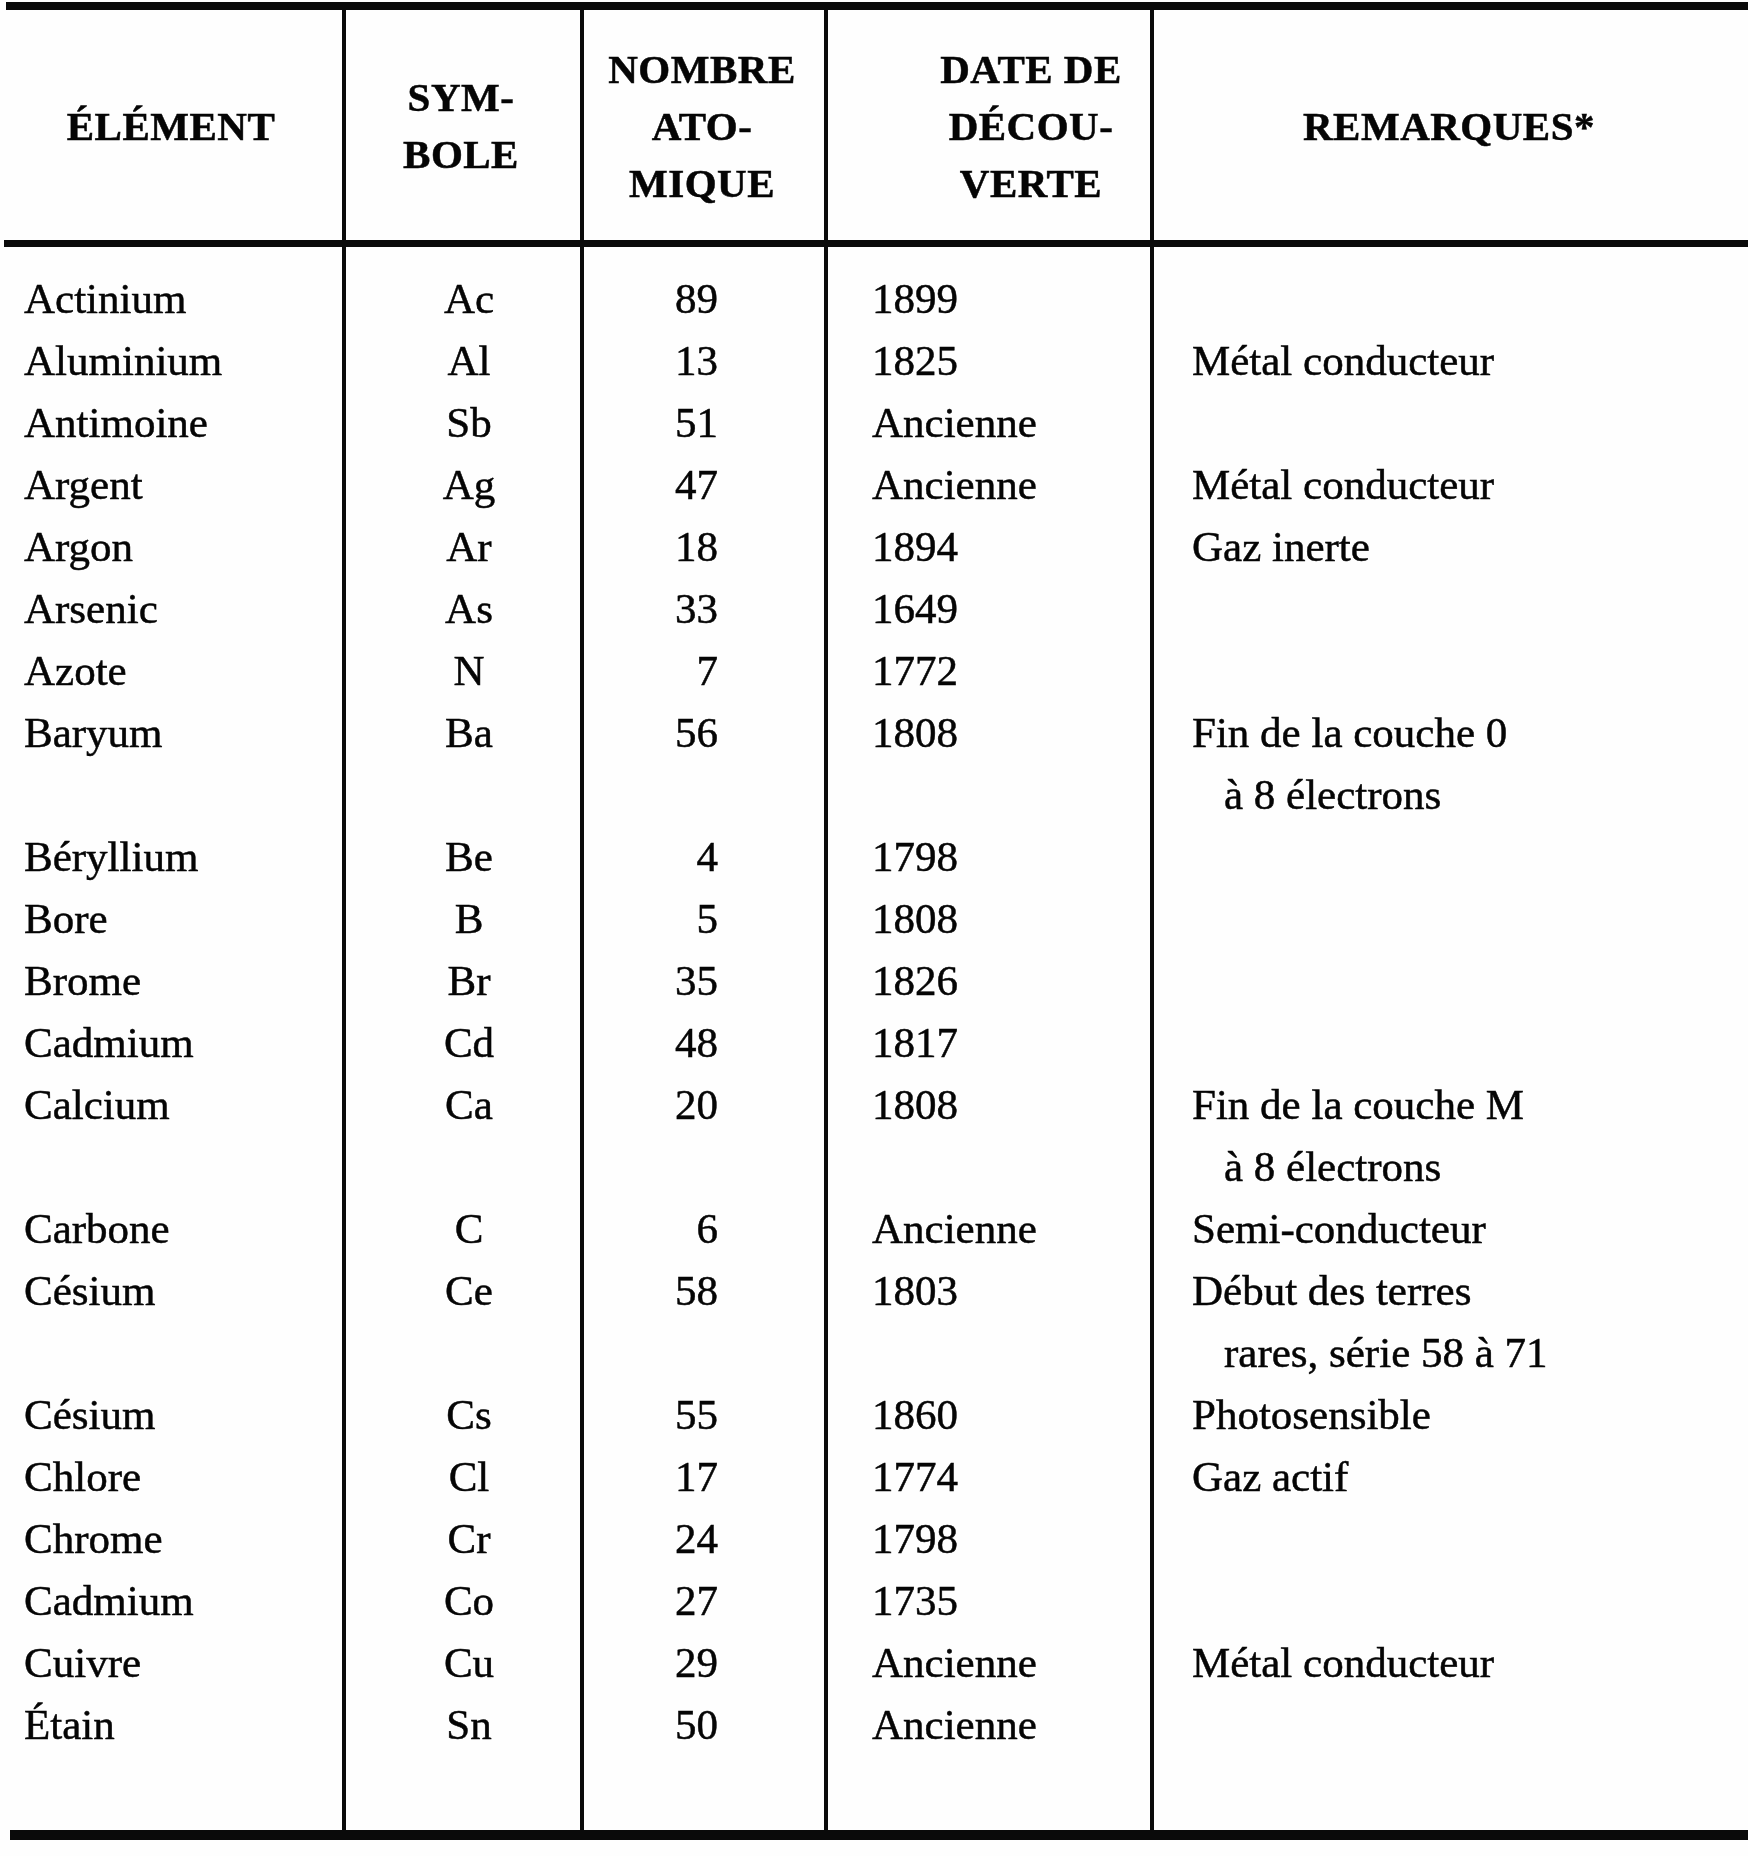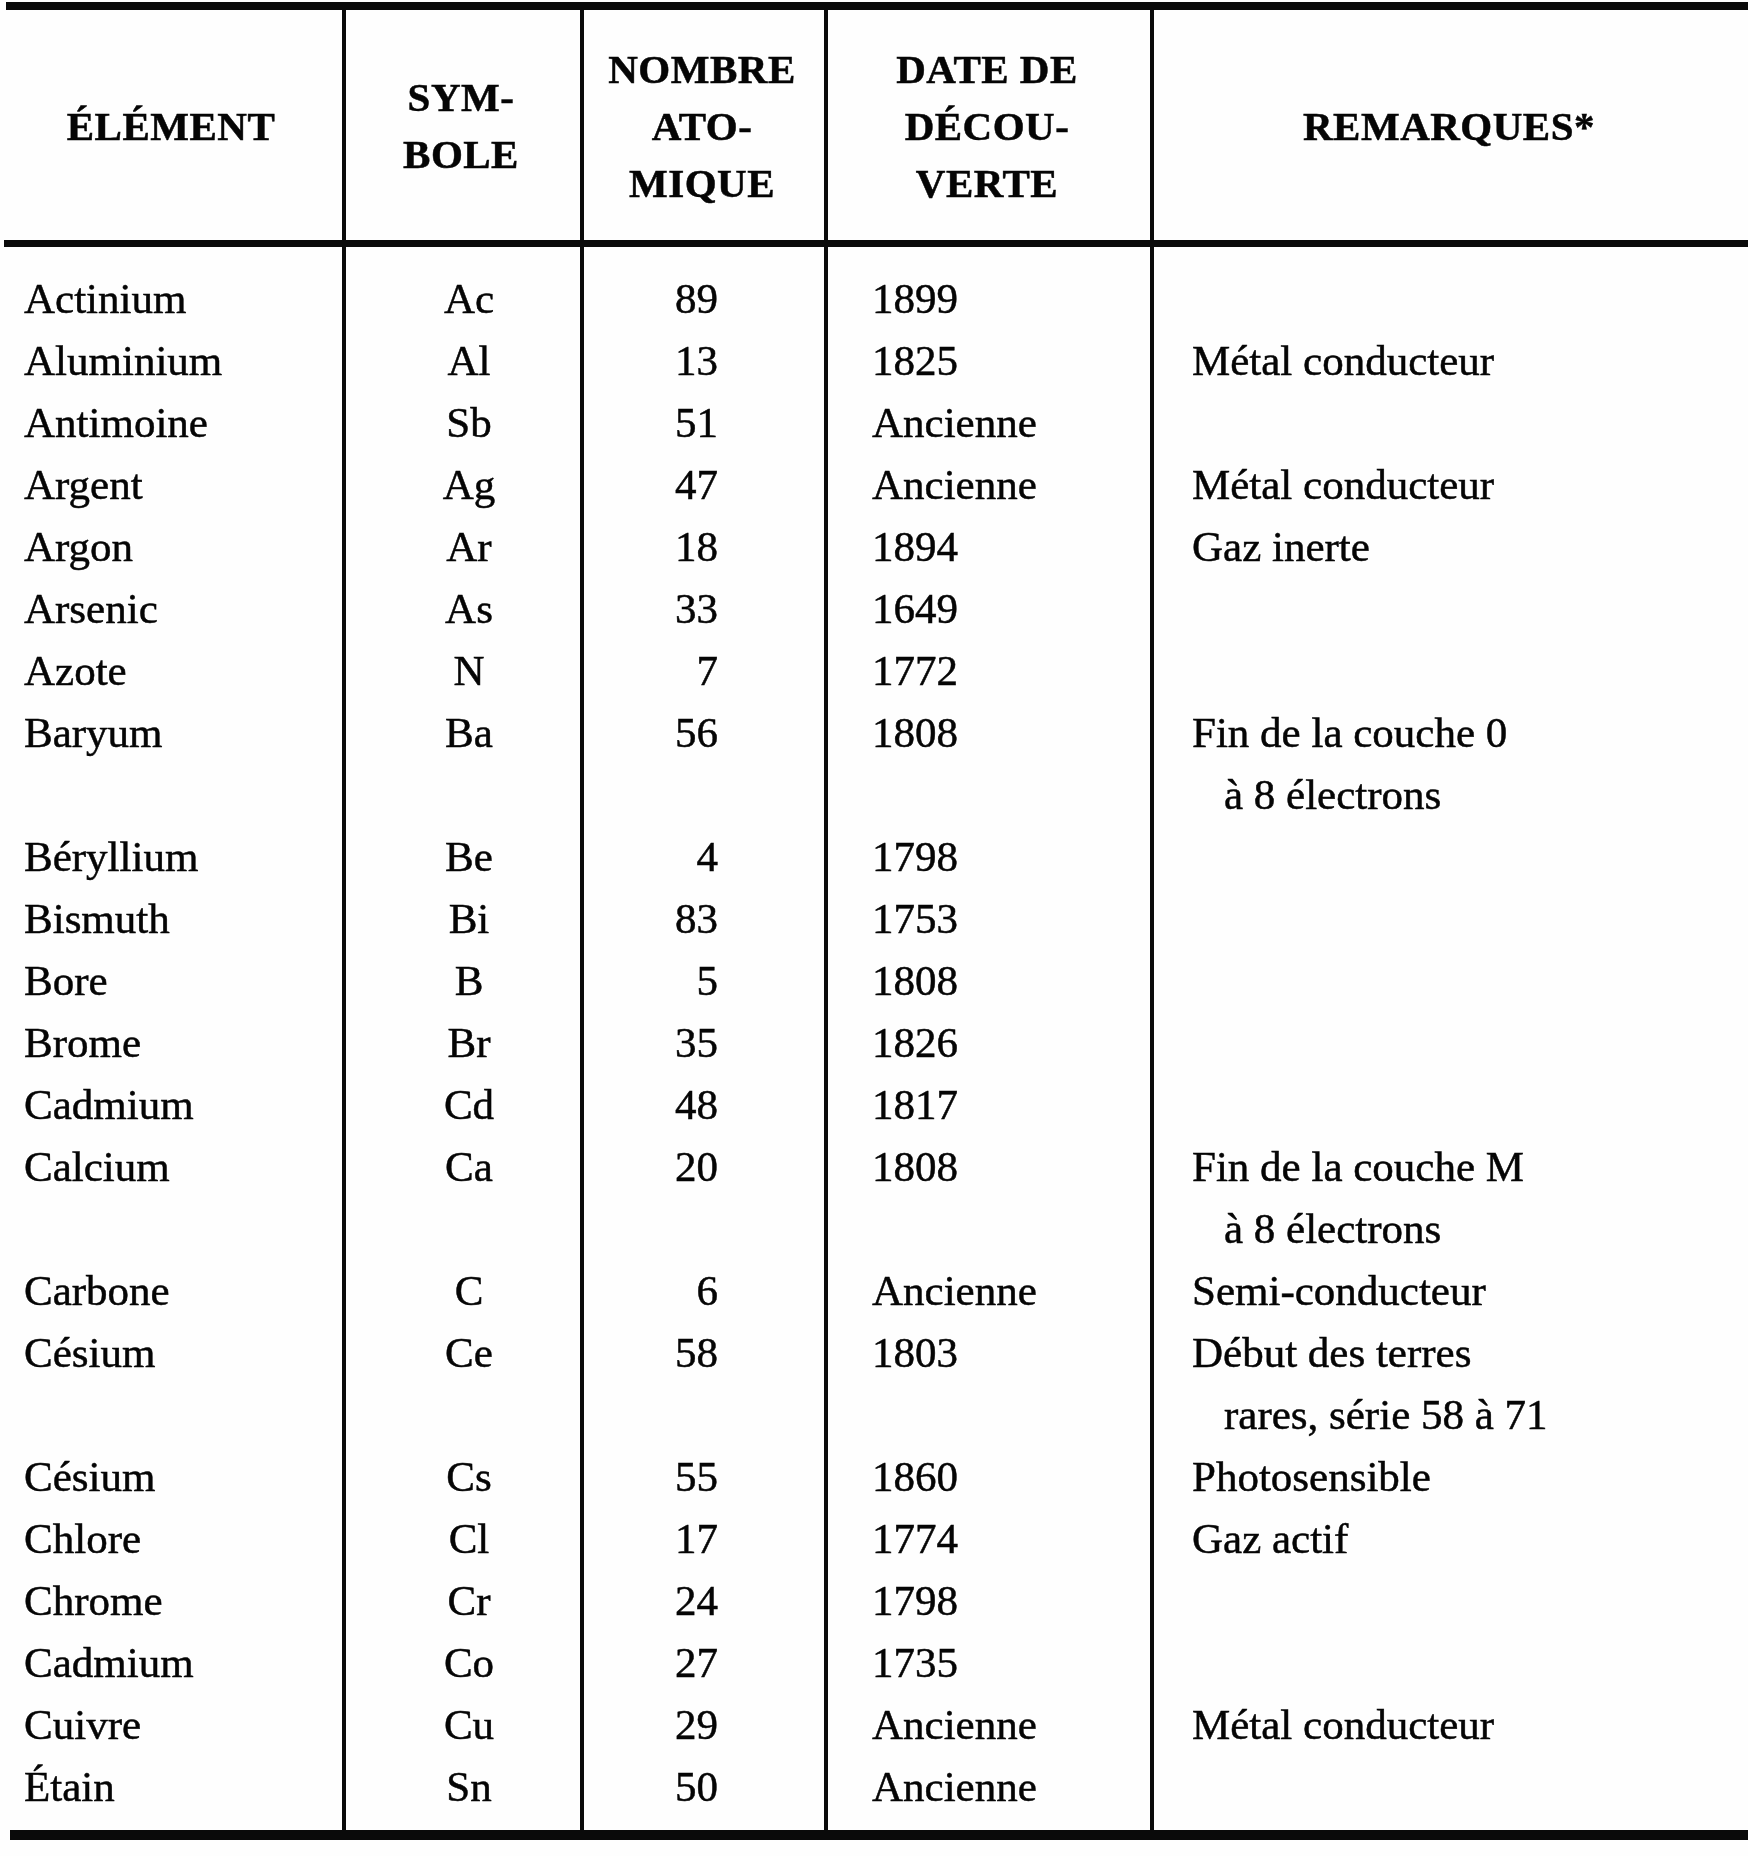--- a/index.html
+++ b/index.html
@@ -53,21 +53,21 @@
   </div>
   <div class="hcell" style="left:346px;width:230px;">
     <span>SYM-</span>
     <span>BOLE</span>
   </div>
   <div class="hcell" style="left:584px;width:236px;">
     <span>NOMBRE</span>
     <span>ATO-</span>
     <span>MIQUE</span>
   </div>
-  <div class="hcell" style="left:828px;width:318px;">
+  <div class="hcell" style="left:828px;width:318px;padding-left:44px;">
     <span>DATE DE</span>
     <span>DÉCOU-</span>
     <span>VERTE</span>
   </div>
   <div class="hcell" style="left:1150px;width:598px;">
     <span>REMARQUES*</span>
   </div>
 
   <div class="tbody">
 
@@ -137,27 +137,20 @@
     </div>
 
     <div class="row">
       <span class="cell c-el">Béryllium</span>
       <span class="cell c-sy">Be</span>
       <span class="cell c-nu">4</span>
       <span class="cell c-da">1798</span>
       <span class="cell c-re"></span>
     </div>
 
-    <div class="row">
-      <span class="cell c-el">Bismuth</span>
-      <span class="cell c-sy">Bi</span>
-      <span class="cell c-nu">83</span>
-      <span class="cell c-da">1753</span>
-      <span class="cell c-re"></span>
-    </div>
 
     <div class="row">
       <span class="cell c-el">Bore</span>
       <span class="cell c-sy">B</span>
       <span class="cell c-nu">5</span>
       <span class="cell c-da">1808</span>
       <span class="cell c-re"></span>
     </div>
 
     <div class="row">

